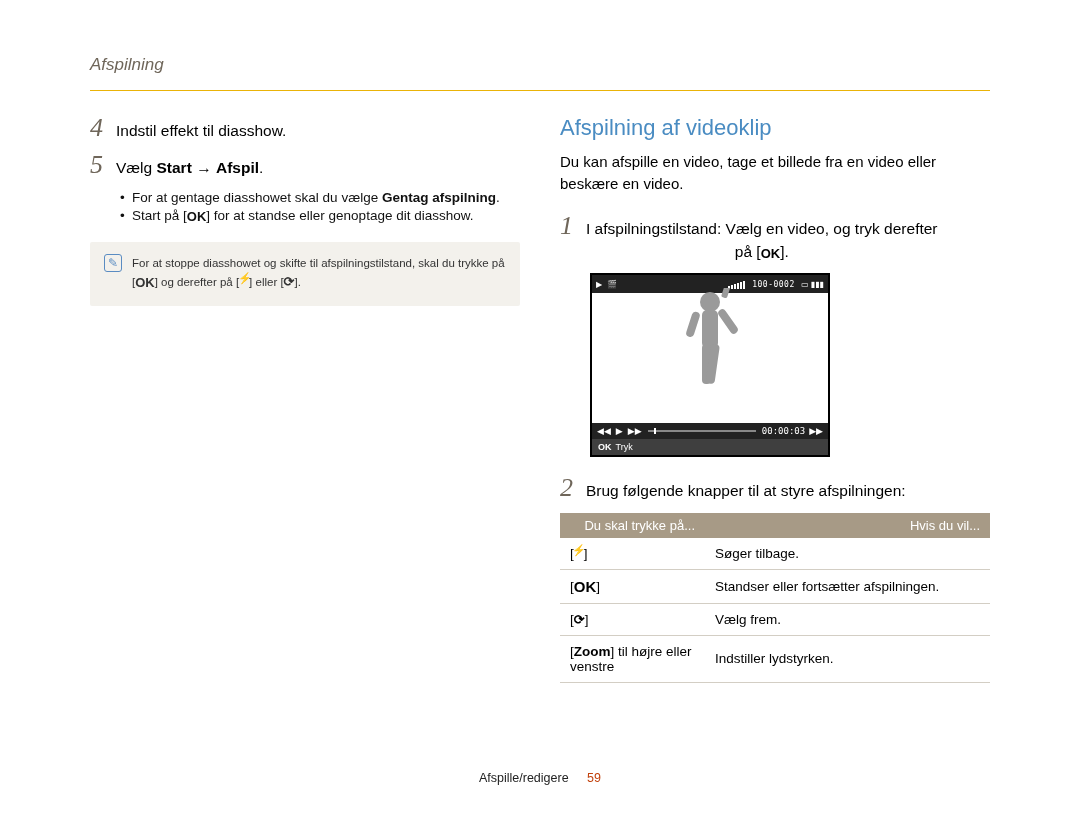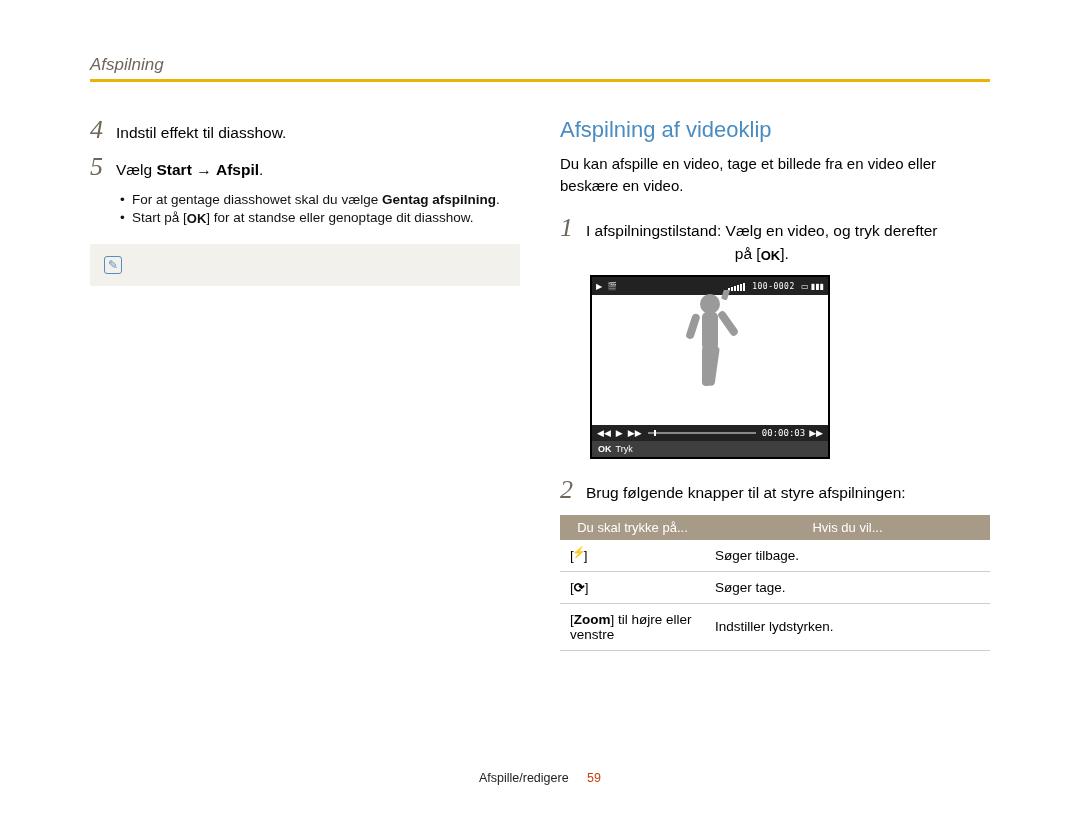--- a/index.html
+++ b/index.html
@@ -9,23 +9,23 @@
     background: #fff;
     font-family: Arial, Helvetica, sans-serif;
     color: #000;
     position: relative;
     padding: 55px 90px 40px 90px;
   }
   .header {
     color: #6f665a;
     font-size: 17px;
     font-style: italic;
-    border-bottom: 3px solid #eab308;
-    padding-bottom: 4px;
-    margin-bottom: 35px;
+    border-bottom: 1px solid #eab308;
+    padding-bottom: 15px;
+    margin-bottom: 24px;
   }
   .columns {
     display: flex;
     gap: 40px;
   }
   .col-left { flex: 1; }
   .col-right { flex: 1; }
   .step-line { display: flex; align-items: baseline; margin-bottom: 10px; }
   .step-num {
     font-family: Georgia, 'Times New Roman', serif;
@@ -106,21 +106,21 @@
   .ctl-table {
     width: 100%;
     border-collapse: collapse;
     font-size: 13.5px;
     margin-top: 4px;
   }
   .ctl-table th {
     background: #a79a86;
     color: #fff;
     font-weight: normal;
-    text-align: center;
+    text-align: right;
     padding: 5px 10px;
     font-size: 13px;
   }
   .ctl-table td {
     border-bottom: 1px solid #d3cec4;
     padding: 8px 10px;
     vertical-align: middle;
   }
   .ctl-table td:first-child { width: 145px; }
   .bracket { font-family: Arial; }
@@ -173,20 +173,24 @@
       <div class="row">
         <span class="dot">•</span>
         <span>
           <span>Start på [</span><span class="ok-badge">OK</span><span>] for at standse eller genoptage dit diasshow.</span>
         </span>
       </div>
     </div>
 
     <div class="note-box">
       <div class="note-icon">✎</div>
+      <div>
+        <span>For at stoppe diasshowet og skifte til afspilningstilstand, skal du trykke på</span><br>
+        <span>[</span><span class="ok-badge">OK</span><span>] og derefter på [</span><span><span class="flash-glyph"></span></span><span>] eller [</span><span><span class="timer-glyph"></span></span><span>].</span>
+      </div>
     </div>
 
   </div>
 
   <div class="col-right">
 
     <div class="section-title">Afspilning af videoklip</div>
     <div class="intro">Du kan afspille en video, tage et billede fra en video eller beskære en video.</div>
 
     <div class="step-line">
@@ -253,23 +257,29 @@
       </thead>
       <tbody>
         <tr>
           <td>
             <span class="bracket">[</span><span><span class="flash-glyph"></span></span><span class="bracket">]</span>
           </td>
           <td>Søger tilbage.</td>
         </tr>
         <tr>
           <td>
+            <span class="bracket">[</span><span class="ok-badge" style="font-size:15px">OK</span><span class="bracket">]</span>
+          </td>
+          <td>Standser eller fortsætter afspilningen.</td>
+        </tr>
+        <tr>
+          <td>
             <span class="bracket">[</span><span><span class="timer-glyph"></span></span><span class="bracket">]</span>
           </td>
-          <td>Søger tage.</td>
+          <td>Vælg frem.</td>
         </tr>
         <tr>
           <td>
             <span class="bracket">[</span><span class="bold">Zoom</span><span>] til højre eller venstre</span>
           </td>
           <td>Indstiller lydstyrken.</td>
         </tr>
       </tbody>
     </table>
 

